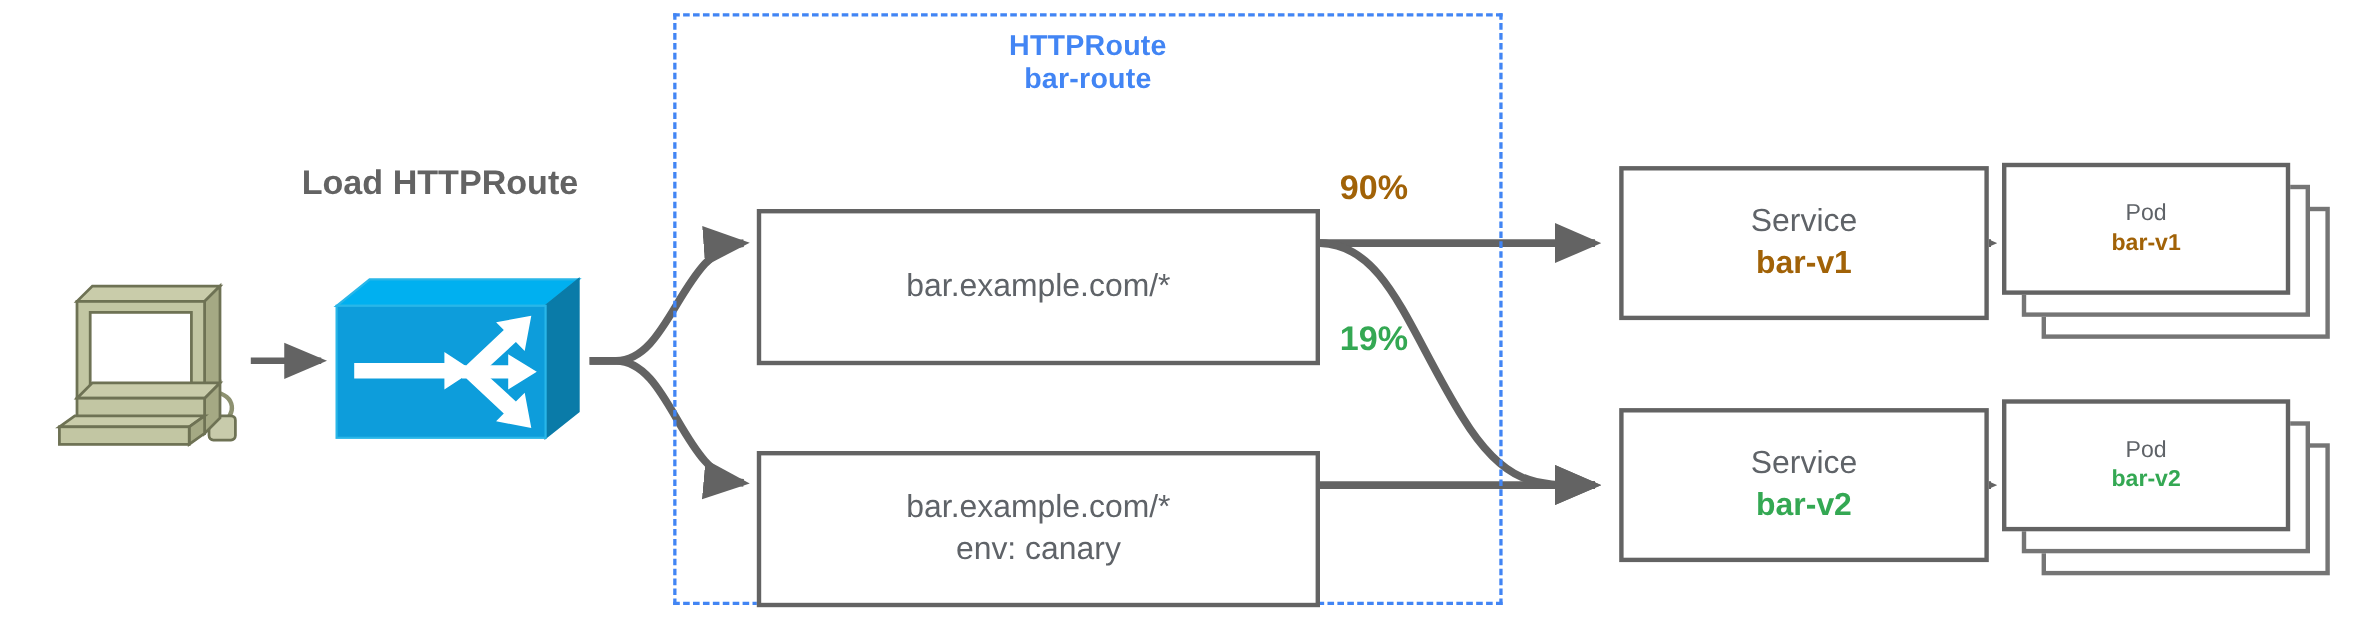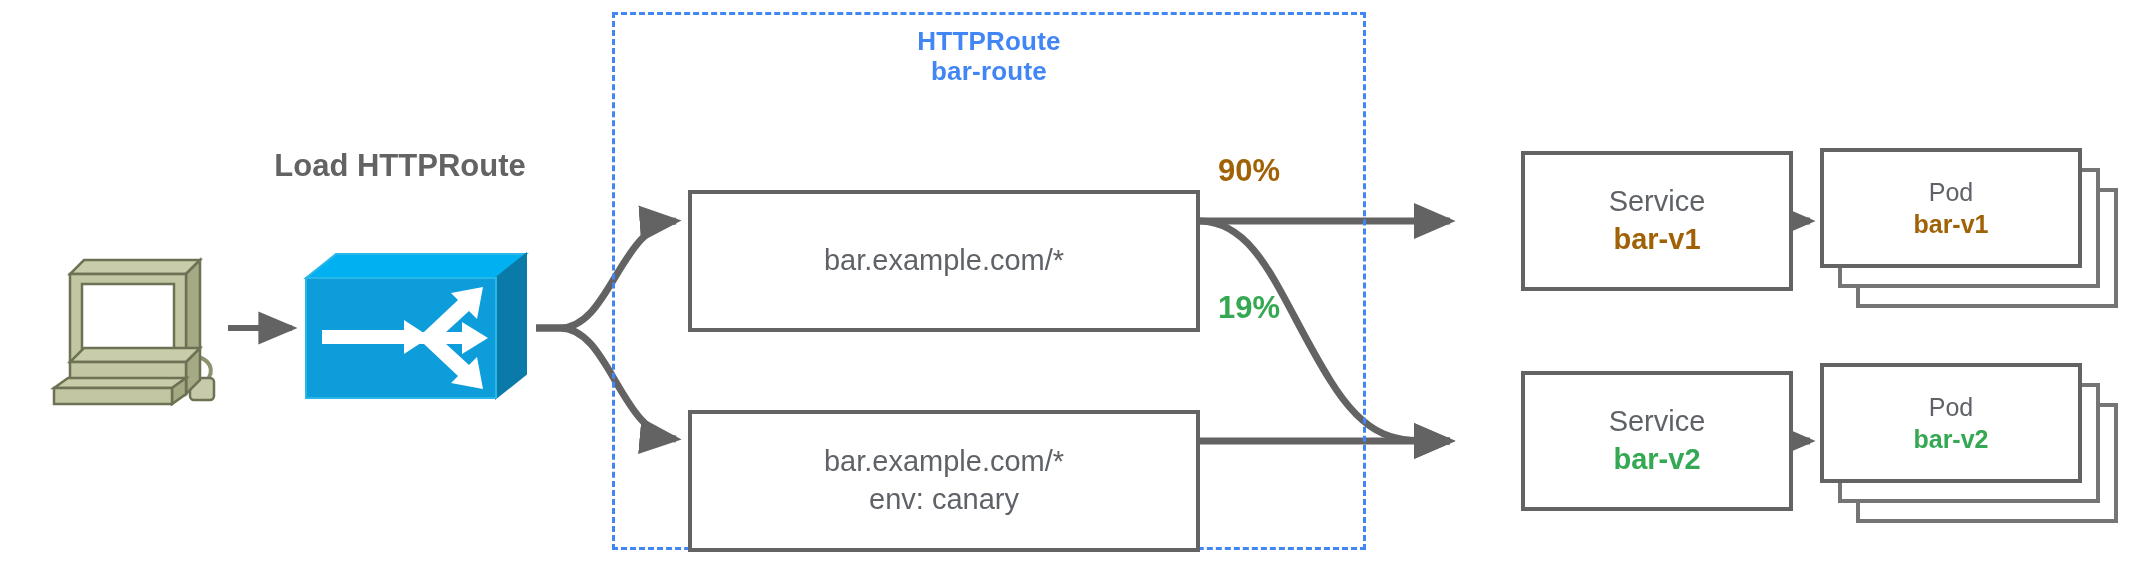--- a/index.html
+++ b/index.html
@@ -66,22 +66,22 @@
   .match-box {
     left: 688px;
     width: 512px;
     height: 142px;
     margin-top: 40px;
   }
   #match-box-1 { top: 150px; }
   #match-box-2 { top: 370px; }
 
   .svc-box {
-    left: 1521px;
-    width: 272px;
+    left: 1472px;
+    width: 336px;
     height: 140px;
   }
   #service-box-v1 { top: 151px; }
   #service-box-v2 { top: 371px; }
 
   .node-title { color: #5f6368; }
   .node-name  { font-weight: bold; }
   .accent-blue  { color: #a16207; }
   .accent-green { color: #34a853; }
 
@@ -111,21 +111,21 @@
     border: 4px solid #636363;
     background: #ffffff;
     width: 262px;
     height: 120px;
     display: flex;
     flex-direction: column;
     align-items: center;
     justify-content: center;
     text-align: center;
     color: #5f6368;
-    font-size: 25px;
+    font-size: 21px;
     line-height: 1.28;
   }
 
   
   .pct-label {
     position: absolute;
     font-size: 31px;
     font-weight: bold;
   }
   #pct-90 { left: 1218px; top: 153px; color: #a16207; }

